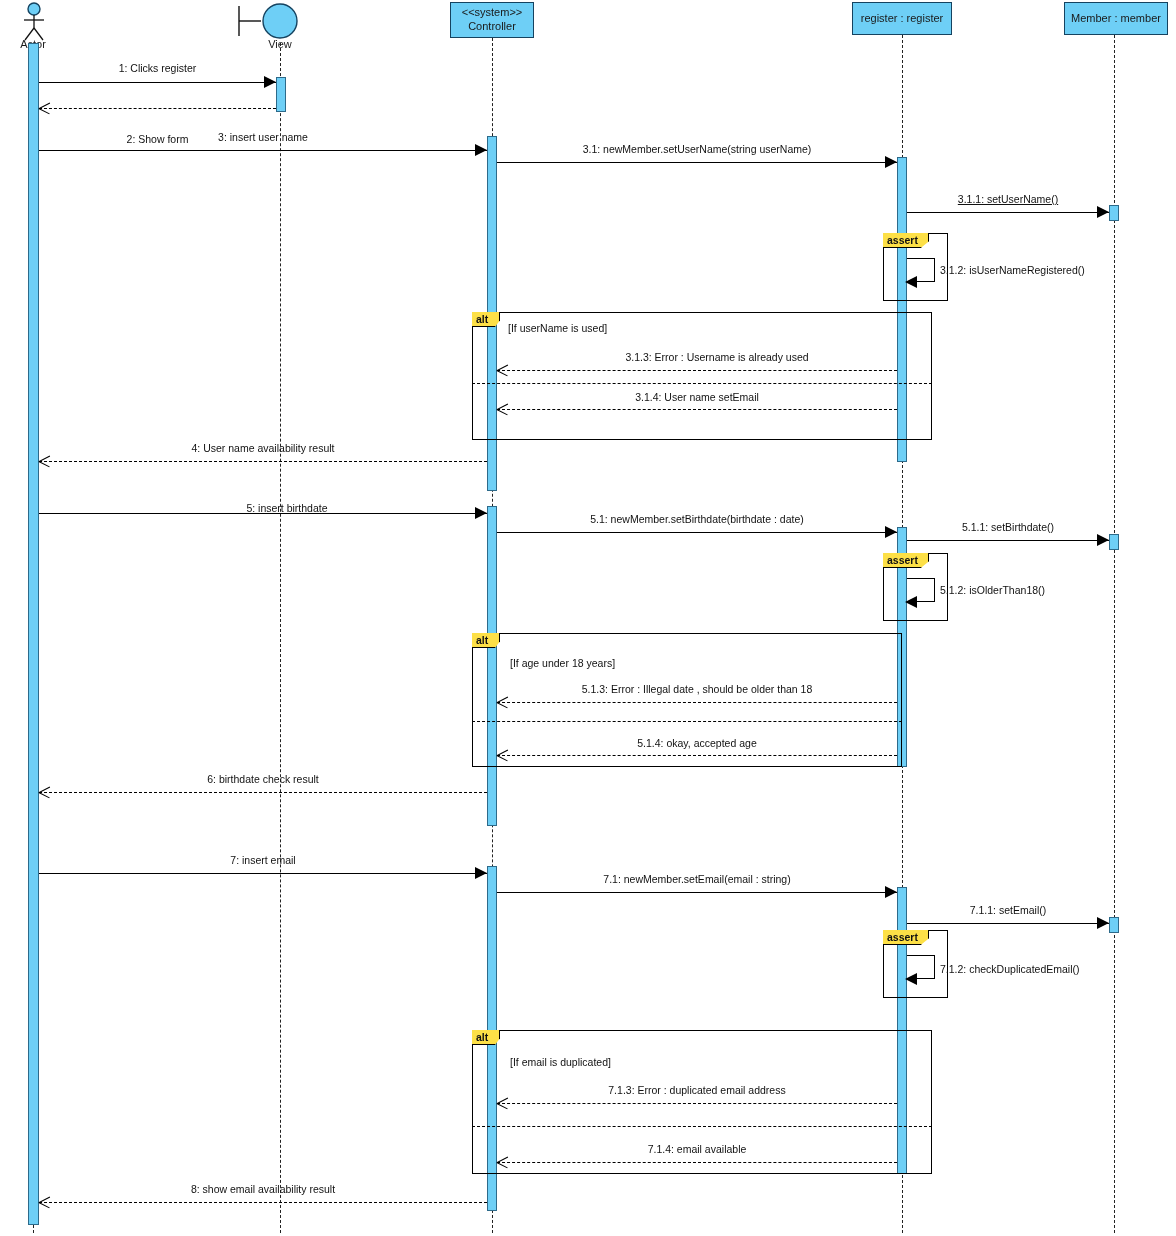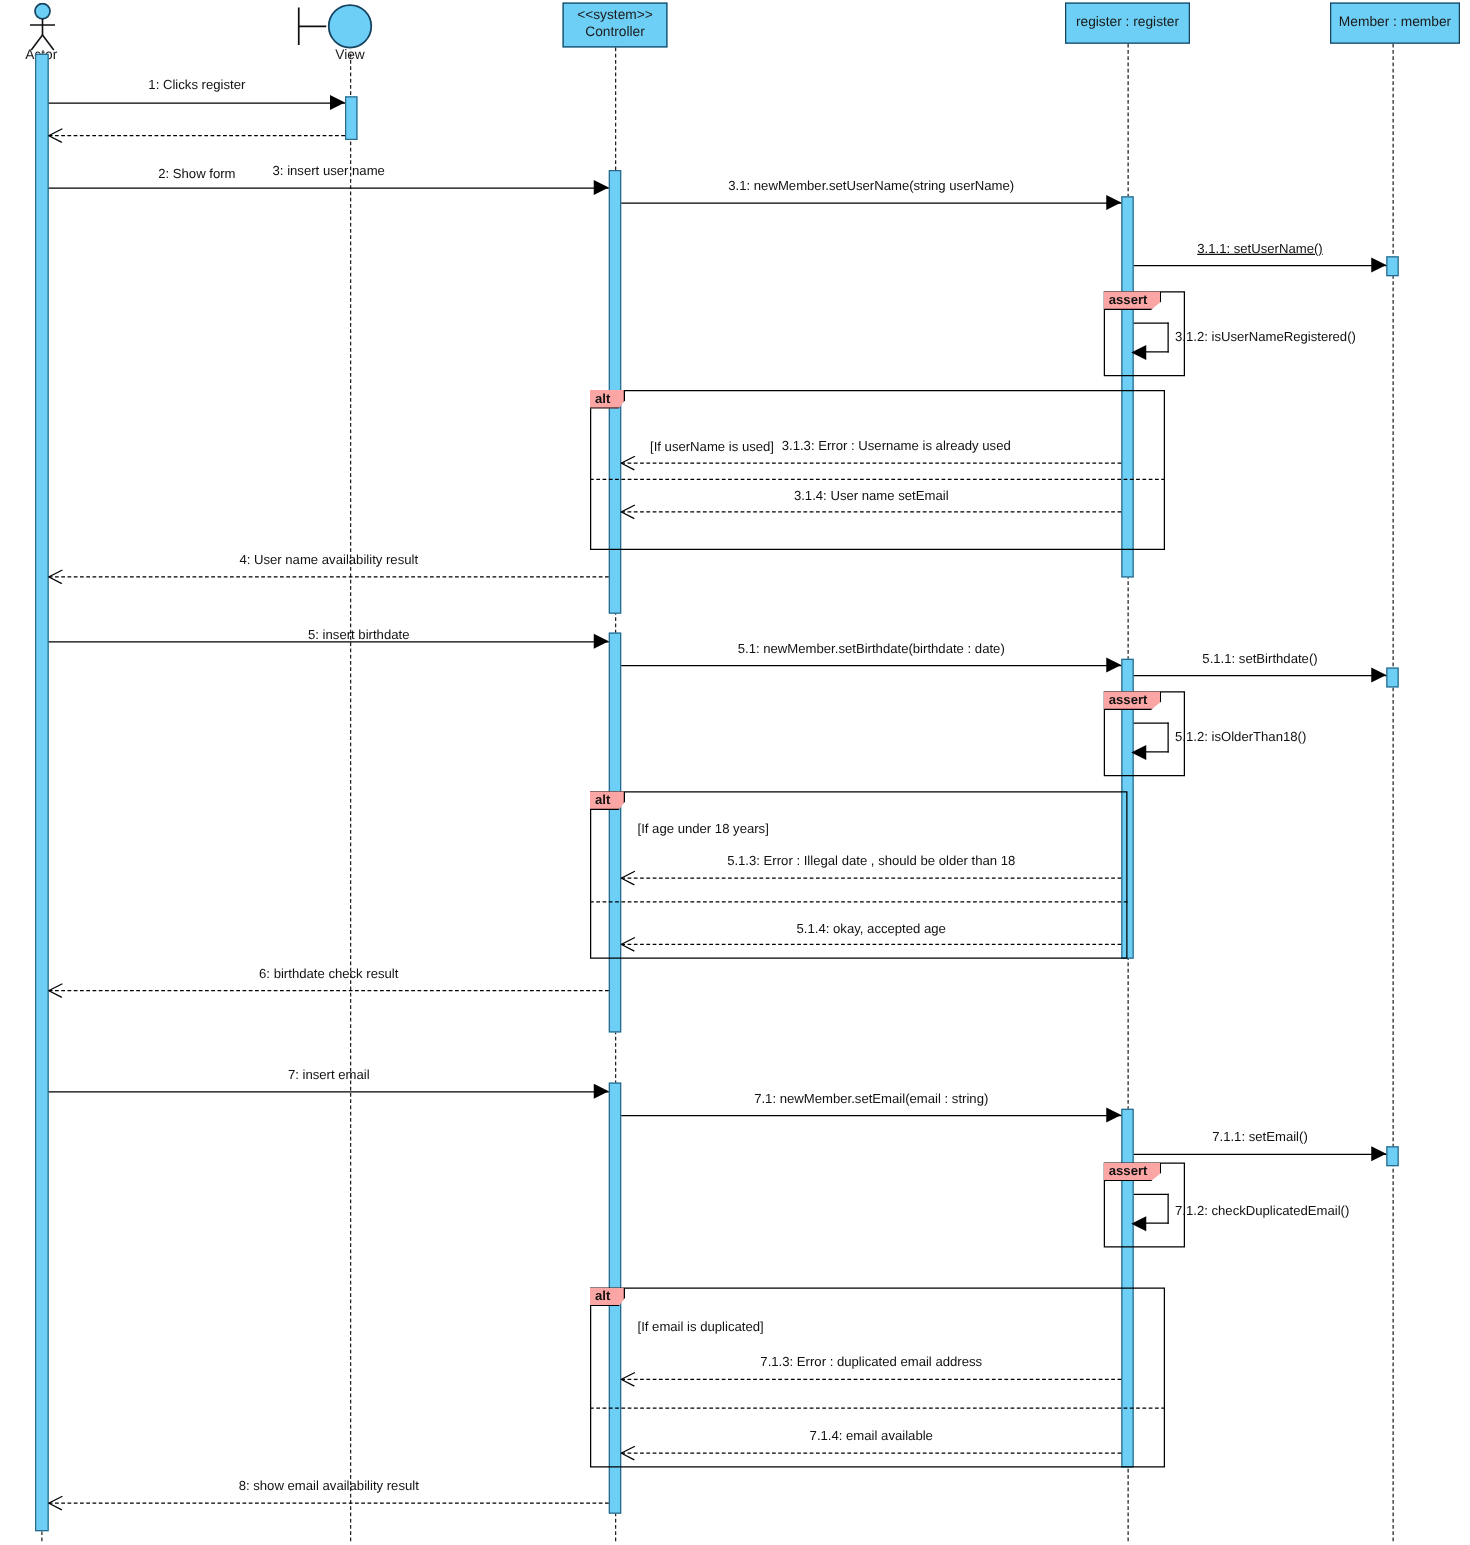--- a/index.html
+++ b/index.html
@@ -35,21 +35,21 @@
     width:12px;height:0;border-top:1.3px solid #000;left:0;top:0;}
   .arrow-open-l::before{transform-origin:0 0;transform:rotate(-27deg);}
   .arrow-open-l::after{transform-origin:0 0;transform:rotate(27deg);}
   .arrow-l{position:absolute;width:0;height:0;border-top:6px solid transparent;
     border-bottom:6px solid transparent;border-right:12px solid #000;}
   .mlabel{position:absolute;font-size:10.5px;color:#111;text-align:center;white-space:nowrap;}
 
   
   .frag{position:absolute;border:1.3px solid #000;box-sizing:border-box;background:transparent;}
   .frag-tag{position:absolute;border:1.3px solid #000;border-top:none;border-left:none;
-    background:#fca5a5;font-size:10.5px;font-weight:bold;color:#111;
+    background:#fde047;font-size:10.5px;font-weight:bold;color:#111;
     padding:1px 10px 1px 4px;box-sizing:border-box;
     clip-path:polygon(0 0,100% 0,100% 55%,82% 100%,0 100%);}
   .frag-divider{position:absolute;height:0;border-top:1.3px dashed #000;}
   .guard{position:absolute;font-size:10.5px;color:#111;white-space:nowrap;}
 
   
   .selfmsg{position:absolute;border:1.3px solid #000;border-left:none;box-sizing:border-box;}
 </style>
 </head>
 <body>
@@ -108,21 +108,21 @@
 
   <div class="act" style="left:1109px;top:205px;width:10px;height:16px;"></div>
   <div class="act" style="left:1109px;top:534px;width:10px;height:16px;"></div>
   <div class="act" style="left:1109px;top:917px;width:10px;height:16px;"></div>
 
   <div class="frag" style="left:883px;top:233px;width:65px;height:68px;"></div>
   <div class="frag-tag" style="left:883px;top:233px;width:46px;height:15px;">assert</div>
 
   <div class="frag" style="left:472px;top:312px;width:460px;height:128px;"></div>
   <div class="frag-tag" style="left:472px;top:312px;width:28px;height:15px;">alt</div>
-  <div class="guard" style="left:508px;top:352px;margin-left:12px;">[If userName is used]</div>
+  <div class="guard" style="left:508px;top:322px;">[If userName is used]</div>
   <div class="frag-divider" style="left:472px;top:383px;width:460px;"></div>
 
   <div class="frag" style="left:883px;top:553px;width:65px;height:68px;"></div>
   <div class="frag-tag" style="left:883px;top:553px;width:46px;height:15px;">assert</div>
 
   <div class="frag" style="left:472px;top:633px;width:430px;height:134px;"></div>
   <div class="frag-tag" style="left:472px;top:633px;width:28px;height:15px;">alt</div>
   <div class="guard" style="left:510px;top:657px;">[If age under 18 years]</div>
   <div class="frag-divider" style="left:472px;top:721px;width:430px;"></div>
 

